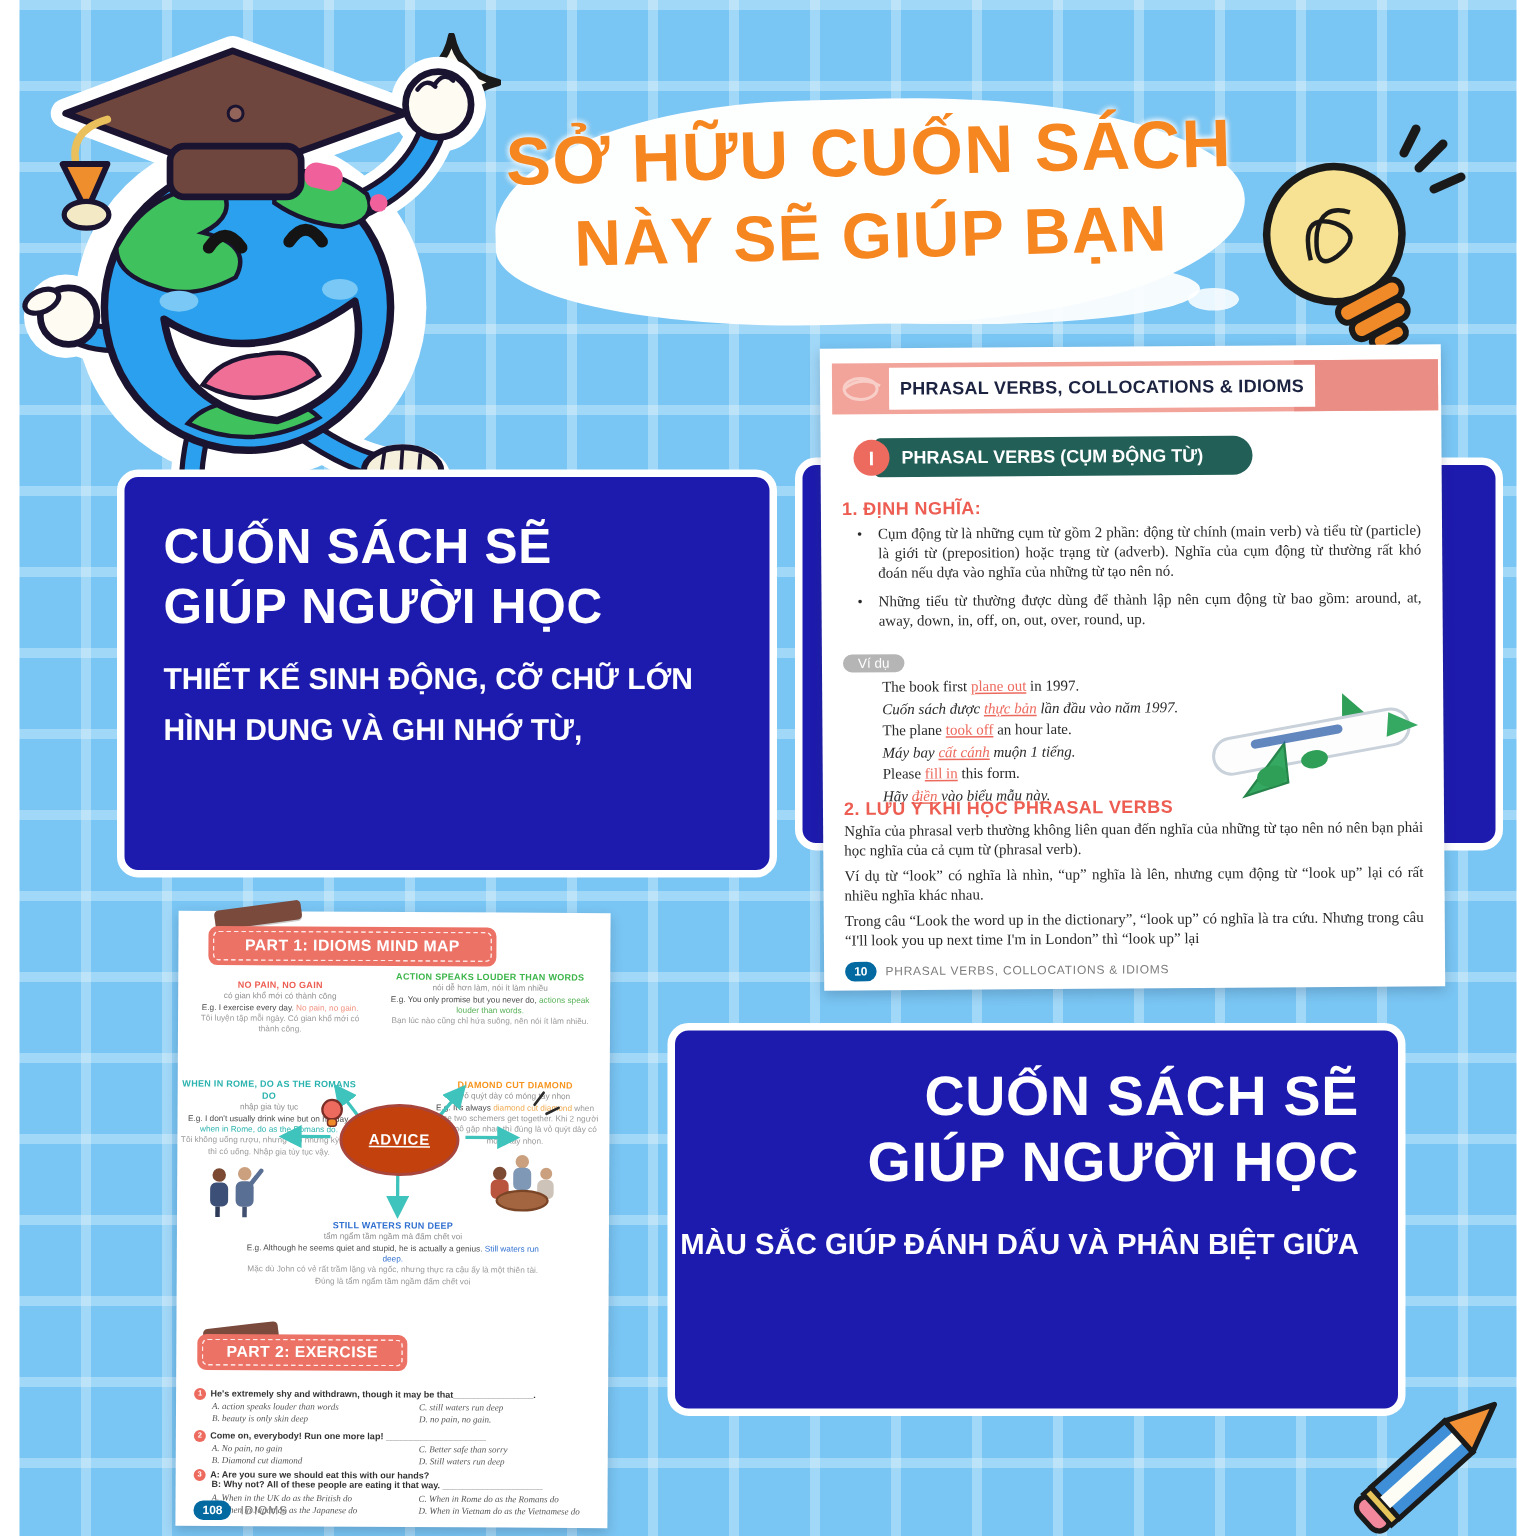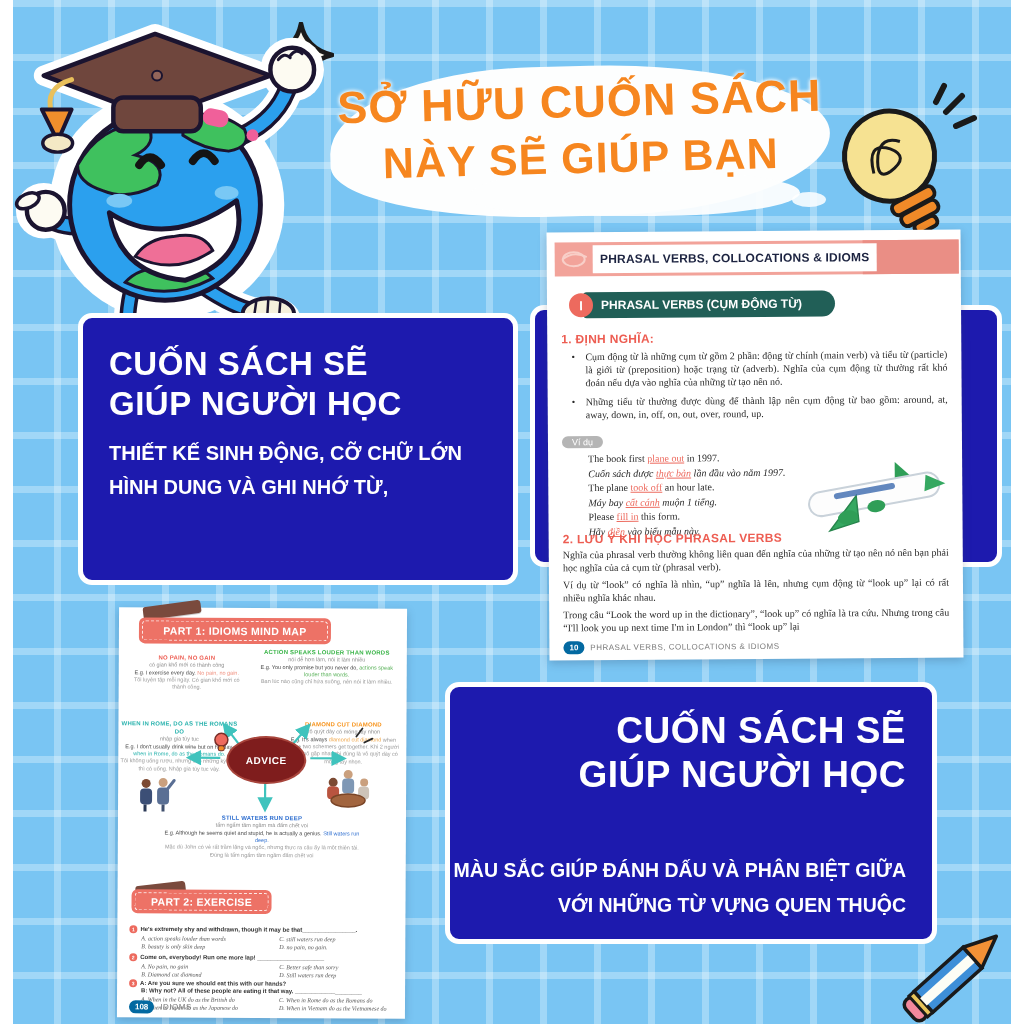--- a/index.html
+++ b/index.html
@@ -45,22 +45,22 @@
   
   .mm-banner{position:absolute;background:#ed7266;border-radius:6px;}
   .mm-banner .inner{position:absolute;inset:3px;border:1px dashed rgba(255,255,255,.85);border-radius:4px;
     display:flex;align-items:center;justify-content:center;color:#fff;font-weight:bold;font-size:10.5px;letter-spacing:.3px;}
   .tape{position:absolute;background:#7a4a3d;border-radius:3px;box-shadow:0 1px 0 rgba(0,0,0,.2);}
   .cluster{position:absolute;text-align:center;line-height:1.35;}
   .cluster .t{font-weight:bold;font-size:6px;letter-spacing:.2px;}
   .cluster .m{font-size:5.5px;color:#8f8f8f;}
   .cluster .e{font-size:5.5px;color:#4a4a4a;}
   .cluster .tr{font-size:5.5px;color:#9a9a9a;}
-  .advice{position:absolute;background:#7f1d1d;border:2px solid #a8453c;border-radius:50%;
-    display:flex;align-items:center;justify-content:center;color:#fff;font-weight:bold;font-size:10px;letter-spacing:.5px;}
+  .advice{position:absolute;background:#c2410c;border:2px solid #a8453c;border-radius:50%;
+    display:flex;align-items:center;justify-content:center;color:#fff;font-weight:bold;font-size:10px;letter-spacing:.5px;text-decoration:underline;}
   .q{position:absolute;font-size:6px;color:#333;font-weight:bold;}
   .qnum{display:inline-block;width:8px;height:8px;border-radius:50%;background:#ed6a5e;color:#fff;
     font-size:5px;text-align:center;line-height:8px;margin-right:3px;font-weight:bold;vertical-align:middle;}
   .opts{position:absolute;font-size:6px;color:#555;font-style:italic;font-family:"Liberation Serif",serif;}
   .opts span{position:absolute;white-space:nowrap;}
 </style>
 </head>
 <body>
 
 <div class="canvas">
@@ -315,23 +315,22 @@
       <span class="pg">108</span>
       <span class="pt">IDIOMS</span>
     </div>
   </div>
 
   <div class="navy-box" style="left:445px;top:682px;width:492px;height:262px;z-index:2;">
     <div class="box-head abs" style="right:26px;top:22px;font-size:37px;text-align:right;">
       <div>CUỐN SÁCH SẼ</div>
       <div>GIÚP NGƯỜI HỌC</div>
     </div>
-    <div class="box-body abs" style="right:26px;top:126px;font-size:19.5px;text-align:right;line-height:1.8;margin-top:40px;">
+    <div class="box-body abs" style="right:26px;top:126px;font-size:19.5px;text-align:right;line-height:1.8;">
       <div>MÀU SẮC GIÚP ĐÁNH DẤU VÀ PHÂN BIỆT GIỮA</div>
-      <div>VỚI NHỮNG TỪ VỰNG QUEN THUỘC</div>
     </div>
   </div>
 
   <svg class="abs" style="left:888px;top:922px;width:132px;height:102px;z-index:5;" viewBox="0 0 132 102">
     <g transform="rotate(-42 66 51)">
       <rect x="6" y="39" width="14" height="26" rx="7" fill="#f2889c" stroke="#1a1a1a" stroke-width="3.5"></rect>
       <rect x="17" y="38" width="9" height="28" fill="#e8c55a" stroke="#1a1a1a" stroke-width="3"></rect>
       <rect x="24" y="38" width="66" height="28" fill="#3e8fd8" stroke="#1a1a1a" stroke-width="3.5"></rect>
       <rect x="24" y="47" width="66" height="10" fill="#fdfdf5"></rect>
       <polygon points="90,38 122,52 90,66" fill="#f29136" stroke="#1a1a1a" stroke-width="3.5" stroke-linejoin="round"></polygon>

